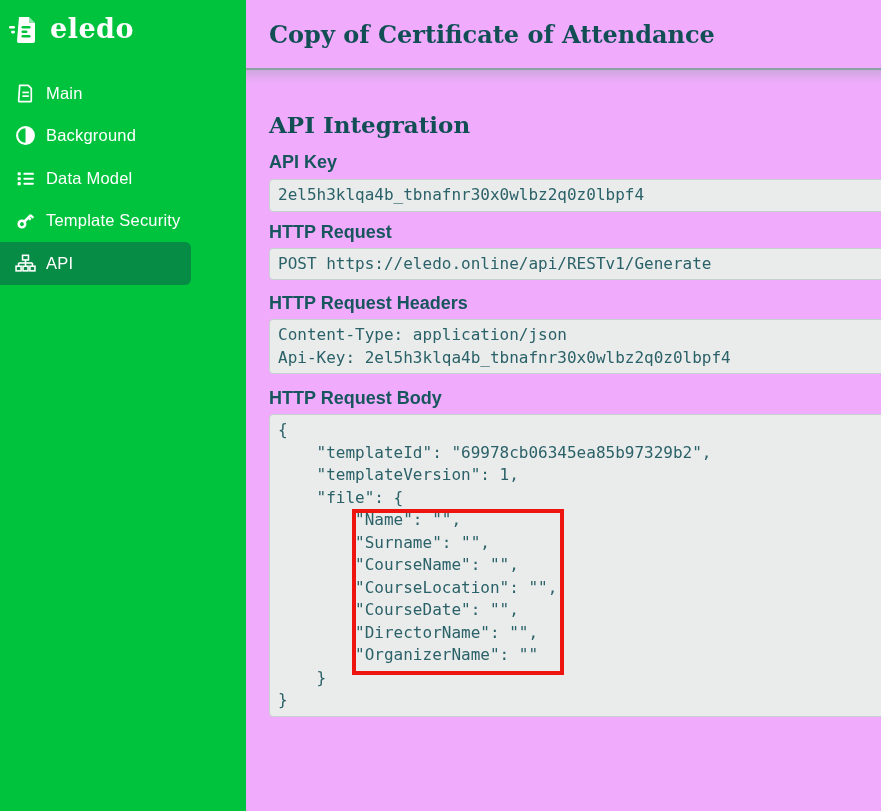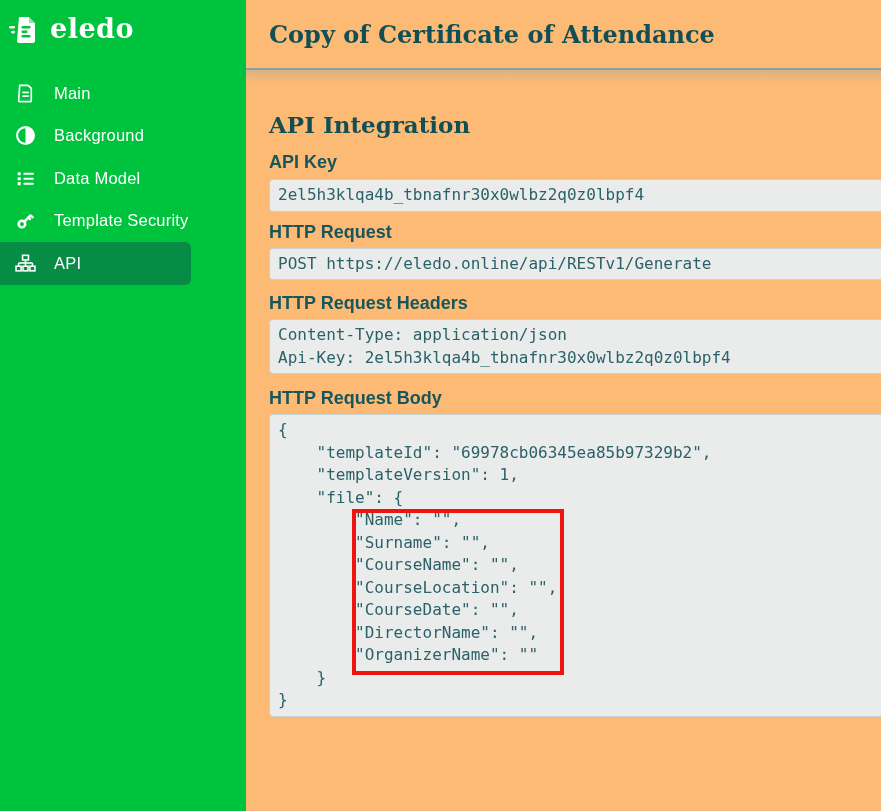--- a/index.html
+++ b/index.html
@@ -7,25 +7,25 @@
               font-family:"Liberation Sans", sans-serif; }
   body { display:flex; }
 
   
   .sidebar { width:246px; flex:0 0 246px; background:#00c33d; color:#fff; height:811px; }
   .logo { display:flex; align-items:flex-start; gap:9px; padding:13px 10px 10px 9px; height:60px; }
   .logo-text { font-family:"DejaVu Serif", serif; font-weight:bold; font-size:27px; letter-spacing:0.5px; }
   .nav { margin-top:12px; }
   .nav-item { height:42.5px; display:flex; align-items:center; padding-left:12px; cursor:pointer; }
   .nav-item .ico { width:26px; display:flex; justify-content:center; align-items:center; flex:0 0 26px; }
-  .nav-item .lbl { margin-left:16px; font-size:16.5px; letter-spacing:0.2px; }
+  .nav-item .lbl { margin-left:8px; font-size:16.5px; letter-spacing:0.2px; }
   .nav-item.active { background:#068c45; width:191px; border-radius:0 6px 6px 0; }
 
   
-  .main { flex:1 1 auto; position:relative; background:#fdba74; }
+  .main { flex:1 1 auto; position:relative; background:#f0abfc; }
   .page-header { height:70px; display:flex; align-items:center; padding-left:23px;
                  border-bottom:2px solid #8ba1a3; position:relative; }
   .page-header::after { content:""; position:absolute; left:0; right:0; top:100%; height:15px;
                  background:linear-gradient(to bottom, rgba(137,161,163,0.38), rgba(137,161,163,0)); }
   h1 { font-family:"DejaVu Serif", serif; font-weight:bold; font-size:24px; color:#114f55; }
   .content { padding-left:23px; }
   h2 { font-family:"DejaVu Serif", serif; font-weight:bold; font-size:23px; line-height:30px; color:#114f55; }
   .h2-first { margin-top:40px; }
   .h2-second { margin-top:35px; }
   .field-label { display:block; font-size:18px; font-weight:bold; line-height:18px; color:#16565c; }

